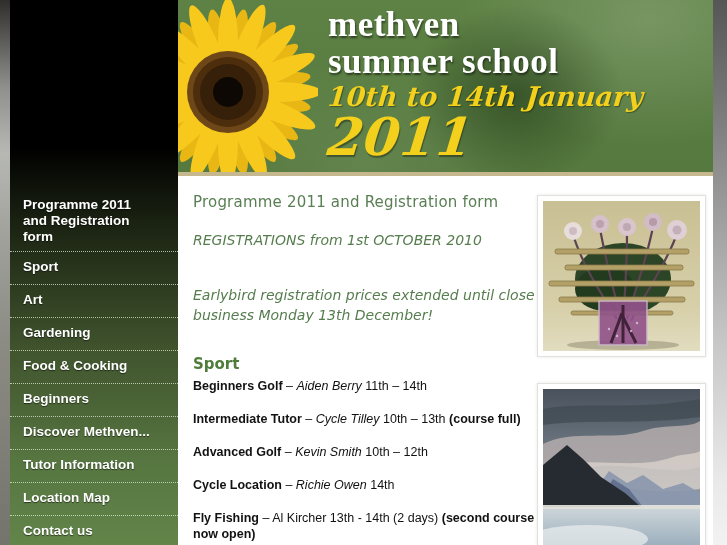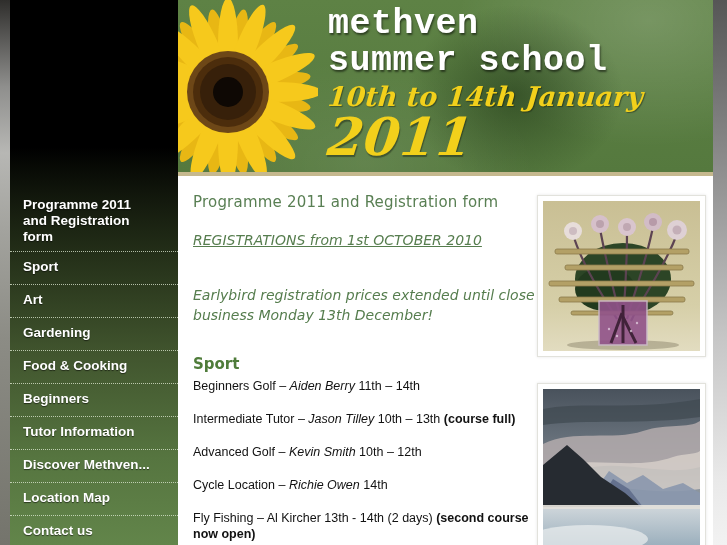--- a/index.html
+++ b/index.html
@@ -25,44 +25,44 @@
   
   .header{position:absolute;left:178px;top:0;width:535px;height:172px;
     border-bottom:4px solid #c5b88e;overflow:hidden;
     background:
       radial-gradient(ellipse 150px 125px at 63% 55%, rgba(22,43,16,.50), rgba(22,43,16,0) 72%),
       radial-gradient(ellipse 320px 210px at 88% 12%, rgba(255,255,255,.16), rgba(255,255,255,0) 60%),
       radial-gradient(ellipse 260px 160px at 35% 95%, rgba(255,255,255,.08), rgba(255,255,255,0) 65%),
       linear-gradient(180deg,#5e8245,#55793e);}
   .sunflower{position:absolute;left:-4px;top:0;}
   .header-text{position:absolute;left:150px;top:6px;}
-  .site-title{margin:0;color:#fff;font-family:Liberation Mono, monospace;font-weight:bold;
+  .site-title{margin:0;color:#fff;font-family:Liberation Serif, serif;font-weight:bold;
     font-size:35px;line-height:37px;letter-spacing:.5px;text-shadow:1px 2px 2px rgba(0,0,0,.5);}
   .date-range{margin-top:3px;color:#f2d01b;font-family:"DejaVu Serif",serif;font-style:italic;
     font-weight:bold;font-size:27px;line-height:28px;transform:skewX(-5deg);transform-origin:left;
     text-shadow:1px 1px 1px rgba(0,0,0,.35);}
   .year{margin-top:1px;color:#f2d01b;font-family:"DejaVu Serif",serif;font-style:italic;
     font-weight:bold;font-size:52px;line-height:50px;transform:skewX(-6deg);transform-origin:left;
     text-shadow:1px 2px 1px rgba(0,0,0,.35);}
 
   
   .content{position:absolute;left:178px;top:176px;width:535px;height:369px;background:#fff;}
   .page-title{position:absolute;left:15px;top:17px;margin:0;color:#597f53;
     font-size:15px;font-weight:normal;letter-spacing:.2px;white-space:nowrap;}
   .reg-note{position:absolute;left:15px;top:56px;color:#567d4e;font-style:italic;
-    font-size:14px;white-space:nowrap;text-decoration:underline;}
+    font-size:14px;white-space:nowrap;}
   .earlybird{position:absolute;left:15px;top:109px;width:360px;color:#567d4e;
     font-style:italic;font-size:14px;line-height:20px;}
   .sport-heading{position:absolute;left:15px;top:179px;margin:0;color:#4f7c3a;
     font-weight:bold;font-size:15px;}
   .courses{position:absolute;left:15px;top:202px;width:356px;
     font-family:"Liberation Sans",sans-serif;font-size:12.5px;line-height:16px;color:#121212;}
   .course{margin:0 0 17px;white-space:nowrap;}
   .course.wrap{white-space:normal;max-width:345px;}
-  .course .title{font-weight:normal;margin-top:44px;}
+  .course .title{font-weight:bold;margin-top:44px;}
   .course .instructor{font-style:italic;}
   .course .note{font-weight:bold;}
 
   
   .photo{position:absolute;background:#fff;border:1px solid #e2e2dc;padding:5px;
     box-shadow:0 0 3px rgba(0,0,0,.10);}
   .photo svg{display:block;}
   .photo-1{left:359px;top:19px;}
   .photo-2{left:359px;top:207px;}
 </style>
@@ -75,22 +75,22 @@
   <div class="right-strip"></div>
 
   <div class="side-col">
     <div class="nav">
       <div class="nav-item tall"><span>Programme 2011 and Registration form</span></div>
       <div class="nav-item"><span>Sport</span></div>
       <div class="nav-item"><span>Art</span></div>
       <div class="nav-item"><span>Gardening</span></div>
       <div class="nav-item"><span>Food &amp; Cooking</span></div>
       <div class="nav-item"><span>Beginners</span></div>
+      <div class="nav-item"><span>Discover Methven...</span></div>
       <div class="nav-item"><span>Tutor Information</span></div>
-      <div class="nav-item"><span>Discover Methven...</span></div>
       <div class="nav-item"><span>Location Map</span></div>
       <div class="nav-item"><span>Contact us</span></div>
     </div>
   </div>
 
   <div class="header">
     <svg class="sunflower" width="144" height="172" viewBox="0 0 144 172">
       <g fill="#e8b714">
         <ellipse cx="54" cy="48" rx="9" ry="40" transform="rotate(11 54 92)"></ellipse>
         <ellipse cx="54" cy="48" rx="9" ry="40" transform="rotate(34 54 92)"></ellipse>
@@ -143,21 +143,21 @@
   </div>
 
   <div class="content">
     <h2 class="page-title">Programme 2011 and Registration form</h2>
     <div class="reg-note">REGISTRATIONS from 1st OCTOBER 2010</div>
     <div class="earlybird">Earlybird registration prices extended until close of business Monday 13th December!</div>
     <h3 class="sport-heading">Sport</h3>
 
     <div class="courses">
       <p class="course"><span class="title">Beginners Golf</span><span> – </span><span class="instructor">Aiden Berry</span><span> 11th – 14th</span><span class="note"></span></p>
-      <p class="course"><span class="title">Intermediate Tutor</span><span> – </span><span class="instructor">Jason Tilley</span><span> 10th – 13th </span><span class="note">(course full)</span></p>
+      <p class="course"><span class="title">Intermediate Tutor</span><span> – </span><span class="instructor">Cycle Tilley</span><span> 10th – 13th </span><span class="note">(course full)</span></p>
       <p class="course"><span class="title">Advanced Golf</span><span> – </span><span class="instructor">Kevin Smith</span><span> 10th – 12th</span><span class="note"></span></p>
       <p class="course"><span class="title">Cycle Location</span><span> – </span><span class="instructor">Richie Owen</span><span> 14th</span><span class="note"></span></p>
       <p class="course wrap"><span class="title">Fly Fishing</span><span> – </span><span class="instructor"></span><span>Al Kircher 13th - 14th (2 days) </span><span class="note">(second course now open)</span></p>
     </div>
 
     <div class="photo photo-1">
       <svg width="157" height="150" viewBox="0 0 157 150">
         <defs>
           <linearGradient id="bgA" x1="0" y1="0" x2="0" y2="1">
             <stop offset="0" stop-color="#c9bf94"></stop>

